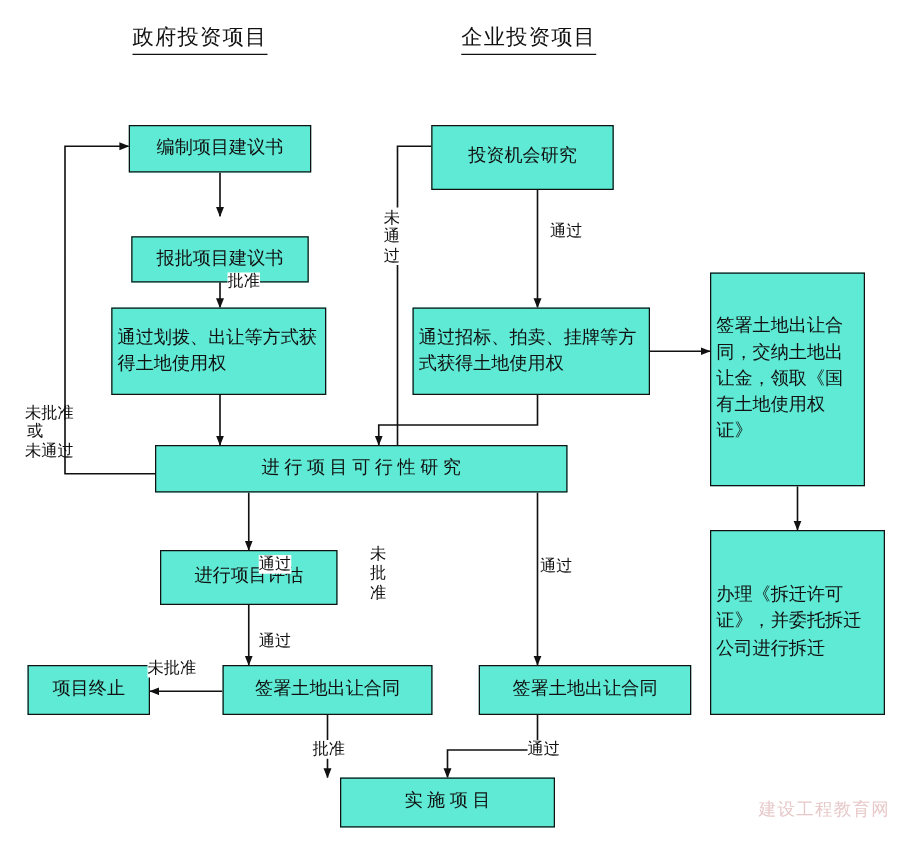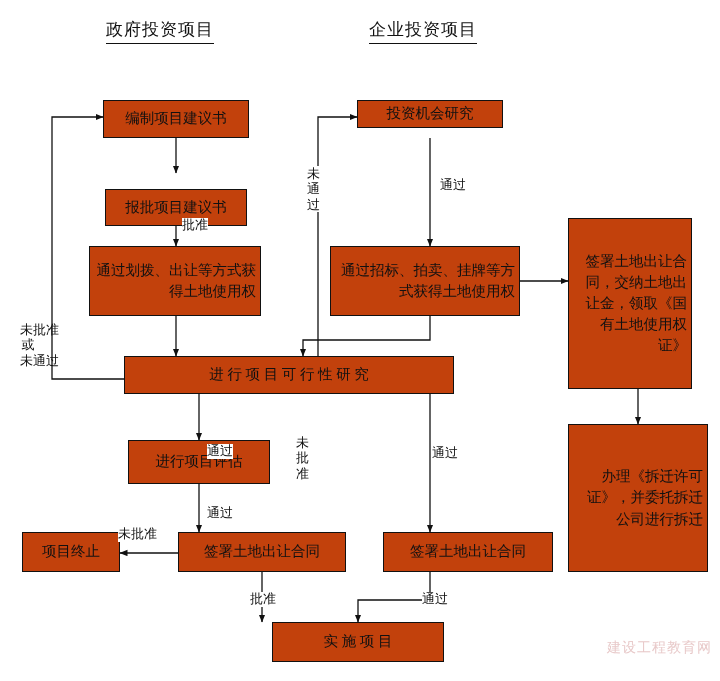--- a/index.html
+++ b/index.html
@@ -21,26 +21,26 @@
     font-size: 17px;
     color: #111;
     letter-spacing: 1px;
     border-bottom: 1px solid #111;
     padding-bottom: 2px;
     white-space: nowrap;
   }
   .box {
     position: absolute;
     border: 1px solid #111;
-    background: #c2410c;
+    background: #5eead4;
     box-sizing: border-box;
     display: flex;
     align-items: center;
     justify-content: center;
-    text-align: right;
+    text-align: left;
     font-size: 14.5px;
     color: #111;
     line-height: 1.45;
     padding: 2px 4px;
   }
   .box.tall {
     align-items: center;
   }
   .lbl {
     position: absolute;
@@ -117,21 +117,21 @@
   <div class="hdr" style="left:369px; top:18px;">企业投资项目</div>
 
   <div class="box" style="left:103px; top:100px; width:146px; height:38px;">编制项目建议书</div>
   <div class="box" style="left:105px; top:173px; width:142px; height:37px;margin-top:16px;">报批项目建议书</div>
   <div class="box" style="left:124px; top:356px; width:330px; height:38px;">进 行 项 目 可 行 性 研 究</div>
   <div class="box tall" style="left:89px; top:246px; width:172px; height:70px;">通过划拨、出让等方式获得土地使用权</div>
   <div class="box" style="left:128px; top:440px; width:142px; height:44px;">进行项目评估</div>
   <div class="box" style="left:22px; top:532px; width:98px; height:40px;">项目终止</div>
   <div class="box" style="left:178px; top:532px; width:168px; height:40px;">签署土地出让合同</div>
 
-  <div class="box" style="left:357px; top:100px; width:146px; height:28px;">投资机会研究</div>
+  <div class="box" style="left:345px; top:100px; width:146px; height:52px;">投资机会研究</div>
   <div class="box tall" style="left:330px; top:246px; width:190px; height:70px;">通过招标、拍卖、挂牌等方式获得土地使用权</div>
   <div class="box" style="left:383px; top:532px; width:170px; height:40px;">签署土地出让合同</div>
   <div class="box" style="left:272px; top:622px; width:172px; height:40px;">实 施 项 目</div>
 
   <div class="box tall" style="left:568px; top:218px; width:124px; height:171px;">签署土地出让合同，交纳土地出让金，领取《国有土地使用权证》</div>
   <div class="box tall" style="left:568px; top:424px; width:140px; height:148px;">办理《拆迁许可证》，并委托拆迁公司进行拆迁</div>
 
   <div class="lbl" style="left:182px; top:218px;">批准</div>
   <div class="lbl" style="left:207px; top:444px;">通过</div>
   <div class="lbl" style="left:207px; top:506px;">通过</div>

